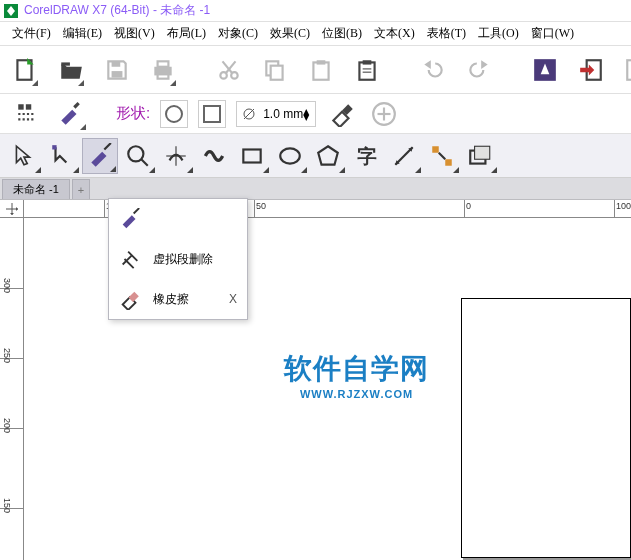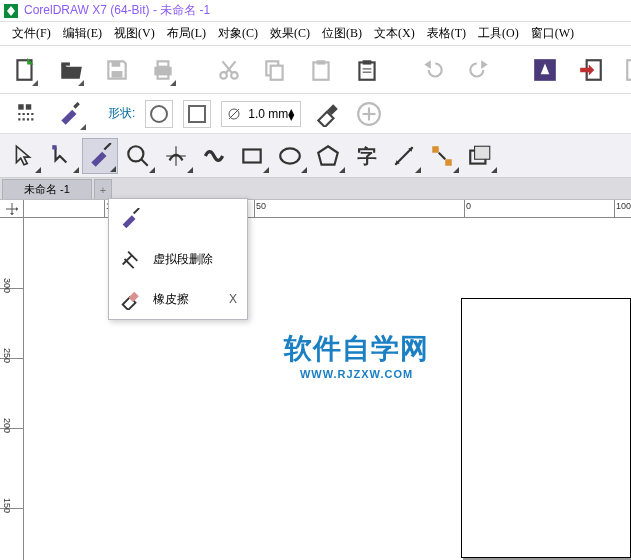--- a/index.html
+++ b/index.html
@@ -8,41 +8,41 @@
 .titlebar .logo { width: 14px; height: 14px; background: #0a8a3a; margin-right: 6px; display: flex; align-items: center; justify-content: center; }
 .titlebar .logo svg { width: 10px; height: 10px; }
 .titlebar .title { font-size: 12px; color: #8b5cf6; }
 .menubar { height: 24px; display: flex; align-items: center; padding: 0 6px; gap: 0; border-bottom: 1px solid #e0e0e0; }
 .menubar .mi { padding: 2px 6px; cursor: default; font-family: Liberation Serif, serif; }
 .toolbar1 { height: 48px; display: flex; align-items: center; padding: 0 12px; gap: 20px; border-bottom: 1px solid #e0e0e0; }
 .tbtn { width: 32px; height: 32px; display: flex; align-items: center; justify-content: center; cursor: default; position: relative; }
 .tbtn svg { width: 26px; height: 26px; }
 .tbtn.dd::after { content: ""; position: absolute; right: 0; bottom: 0; border: 3px solid transparent; border-right-color: #555; border-bottom-color: #555; }
 .toolbar2 { height: 40px; display: flex; align-items: center; padding: 0 12px; gap: 10px; border-bottom: 1px solid #e0e0e0; }
-.shape-label { font-size: 12px; color: #0369a1; margin-left: 12px; }
+.shape-label { font-size: 15px; color: #a21caf; margin-left: 20px; }
 .shape-box { width: 28px; height: 28px; border: 1px solid #ccc; display: flex; align-items: center; justify-content: center; }
 .toolbox { height: 44px; background: #f0f0f5; display: flex; align-items: center; padding: 0 6px; gap: 2px; border-bottom: 1px solid #d0d0d0; }
 .tool { width: 36px; height: 36px; display: flex; align-items: center; justify-content: center; position: relative; cursor: default; }
 .tool.active { background: #d8d8e4; border: 1px solid #b0b0c0; }
 .tool.flyout::after { content: ""; position: absolute; right: 1px; bottom: 1px; border: 3px solid transparent; border-right-color: #444; border-bottom-color: #444; }
 .tool svg { width: 26px; height: 26px; }
 .tabbar { height: 22px; background: #dcdce0; display: flex; align-items: flex-end; border-bottom: 1px solid #bcbcc0; padding-left: 2px; }
-.tab { height: 20px; background: #c8c8d0; border: 1px solid #b0b0b8; border-bottom: none; padding: 0 21px; font-size: 11px; display: flex; align-items: center; margin-right: 2px; }
+.tab { height: 20px; background: #c8c8d0; border: 1px solid #b0b0b8; border-bottom: none; padding: 0 10px; font-size: 11px; display: flex; align-items: center; margin-right: 2px; }
 .tab.add { width: 18px; padding: 0; justify-content: center; color: #777; }
 .workspace { position: relative; height: 360px; background: #6d28d9; }
 .ruler-h { position: absolute; top: 0; left: 24px; right: 0; height: 18px; background: #fff; border-bottom: 1px solid #888; overflow: hidden; }
 .ruler-v { position: absolute; top: 18px; left: 0; width: 24px; bottom: 0; background: #fff; border-right: 1px solid #888; overflow: hidden; }
 .ruler-corner { position: absolute; top: 0; left: 0; width: 24px; height: 18px; background: #fff; border-right: 1px solid #888; border-bottom: 1px solid #888; display: flex; align-items: center; justify-content: center; }
 .ruler-h .tick { position: absolute; top: 0; height: 18px; border-left: 1px solid #888; }
 .ruler-h .tick-label { position: absolute; top: 1px; font-size: 9px; color: #333; transform: translateX(2px); }
 .ruler-v .tick { position: absolute; left: 0; width: 24px; border-top: 1px solid #888; }
 .ruler-v .tick-label { position: absolute; left: 2px; font-size: 9px; color: #333; transform: translateY(-10px) rotate(0deg); writing-mode: vertical-rl; }
 .canvas-area { position: absolute; top: 18px; left: 24px; right: 0; bottom: 0; background: #fff; }
 .page-rect { position: absolute; right: 0; top: 80px; width: 170px; height: 260px; border: 1px solid #000; background: #fff; box-shadow: 2px 2px 0 #999; }
-.watermark { position: absolute; left: 260px; top: 112px; text-align: center; }
+.watermark { position: absolute; left: 260px; top: 132px; text-align: center; }
 .watermark .wm1 { font-size: 28px; font-weight: bold; color: #1b7fc4; letter-spacing: 1px; }
 .watermark .wm2 { font-size: 11px; font-weight: bold; color: #1b7fc4; letter-spacing: 1px; }
 .flyout-menu { position: absolute; left: 108px; top: 198px; width: 140px; background: #fff; border: 1px solid #b8b8c0; box-shadow: 2px 2px 6px rgba(0,0,0,0.2); z-index: 100; }
 .flyout-menu .fi { height: 40px; display: flex; align-items: center; padding: 0 10px; gap: 12px; cursor: default; }
 .flyout-menu .fi svg { width: 22px; height: 22px; flex-shrink: 0; }
 .flyout-menu .fi .label { flex: 1; font-size: 12px; }
 .flyout-menu .fi .shortcut { font-size: 12px; color: #555; }
 .spin { display: inline-flex; flex-direction: column; margin-left: -2px; }
 .spin div { width: 10px; height: 6px; display: flex; align-items: center; justify-content: center; }
 </style>

